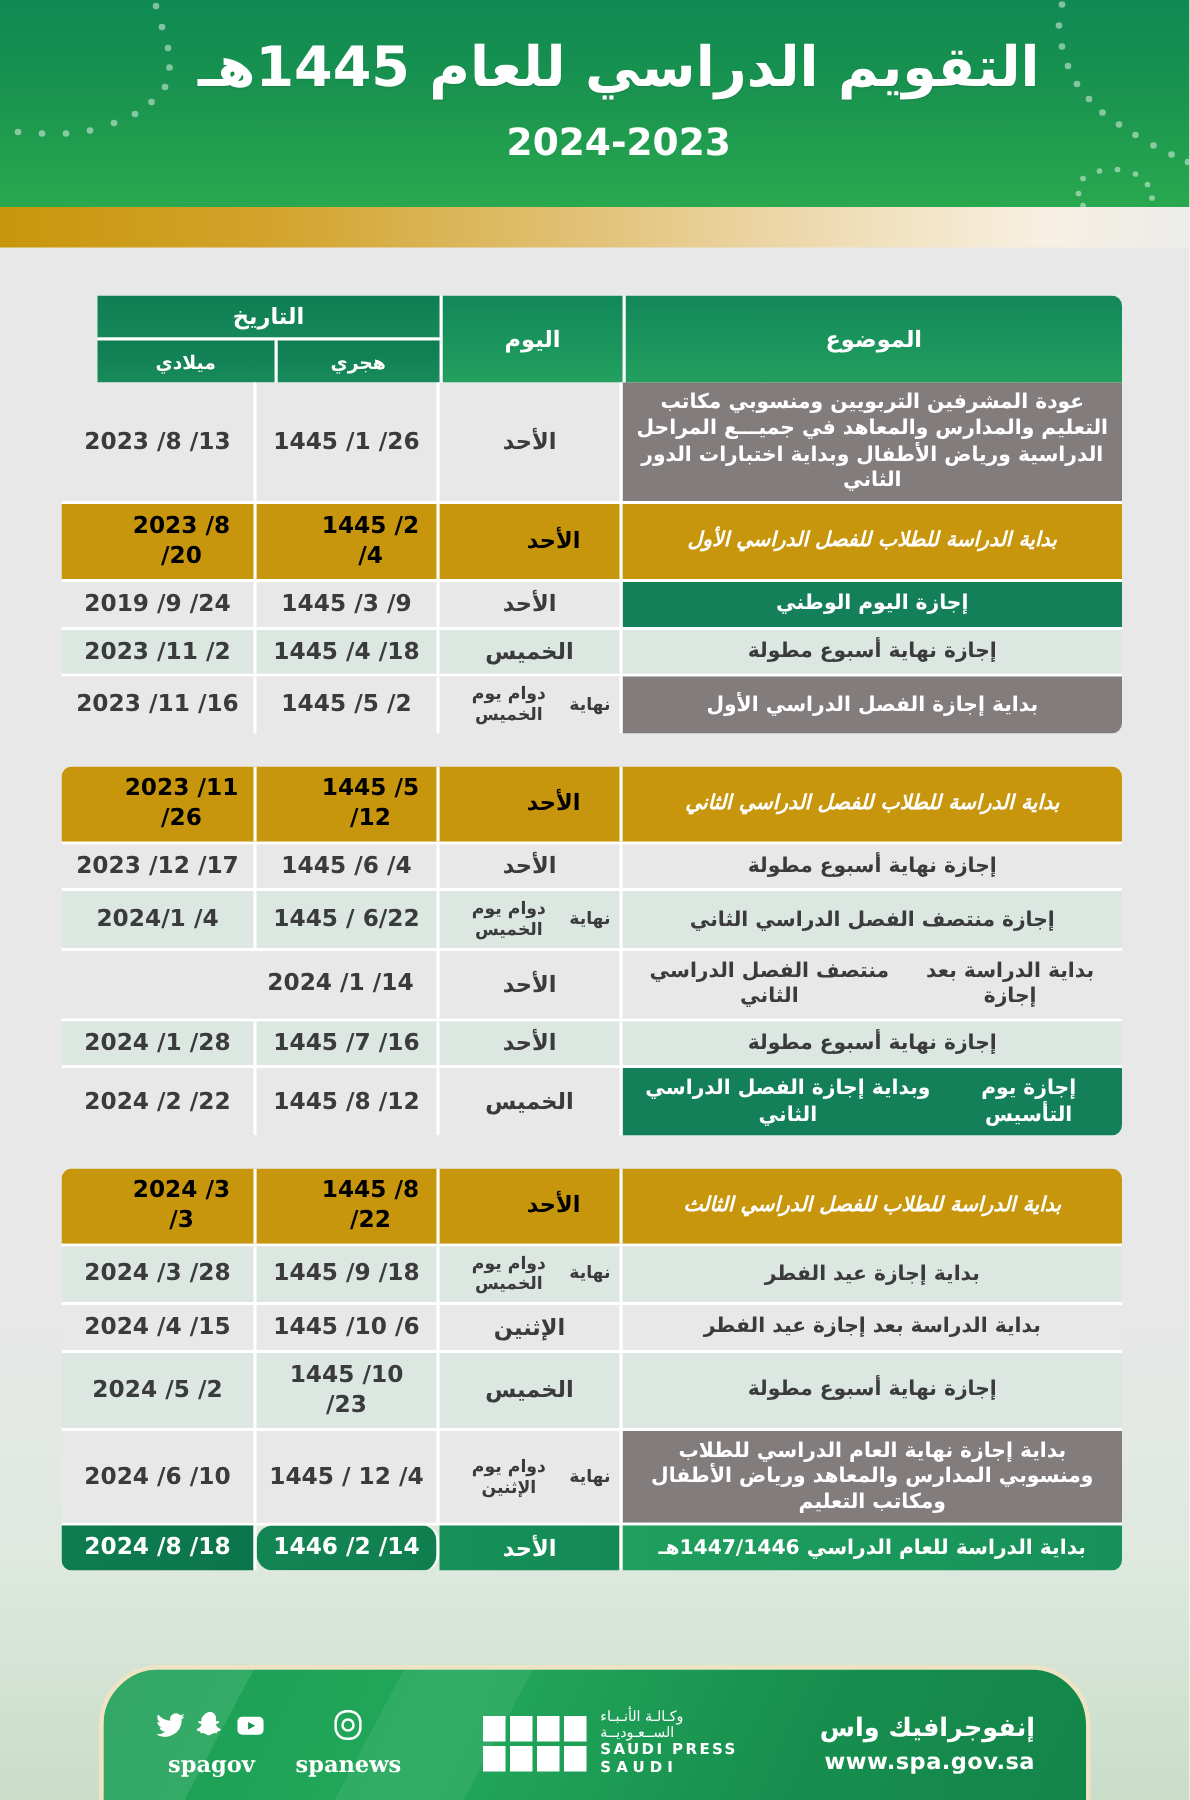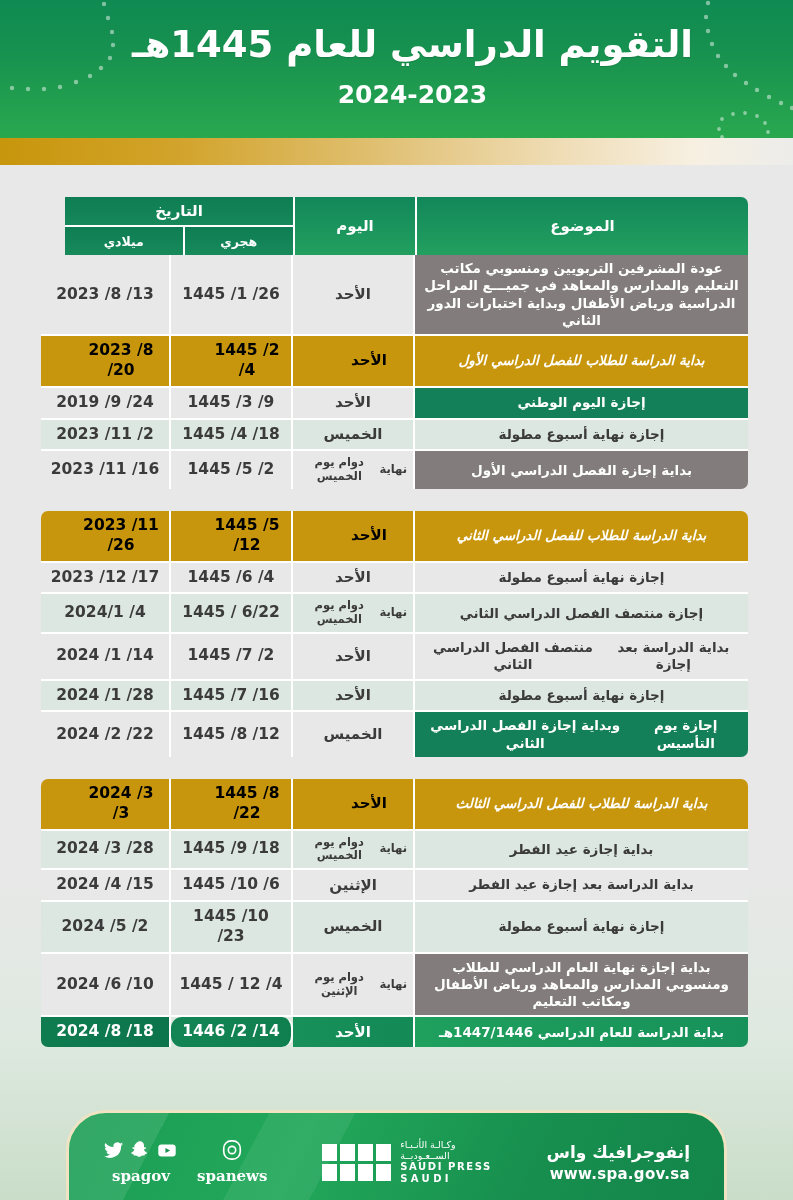--- a/index.html
+++ b/index.html
@@ -348,21 +348,20 @@
         </div>
         <div class="row r-grey">
           <div class="cell c-subject s-grey2">
             <span>بداية الدراسة بعد إجازة</span>
             <br>
             <span>منتصف الفصل الدراسي الثاني</span>
           </div>
           <div class="cell c-day">
             <span>الأحد</span>
           </div>
-          <div class="cell c-hijri">1445 /7 /2</div>
           <div class="cell c-greg">2024 /1 /14</div>
         </div>
         <div class="row r-mint">
           <div class="cell c-subject s-mint">
             <span>إجازة نهاية أسبوع مطولة</span>
           </div>
           <div class="cell c-day">
             <span>الأحد</span>
           </div>
           <div class="cell c-hijri">1445 /7 /16</div>

